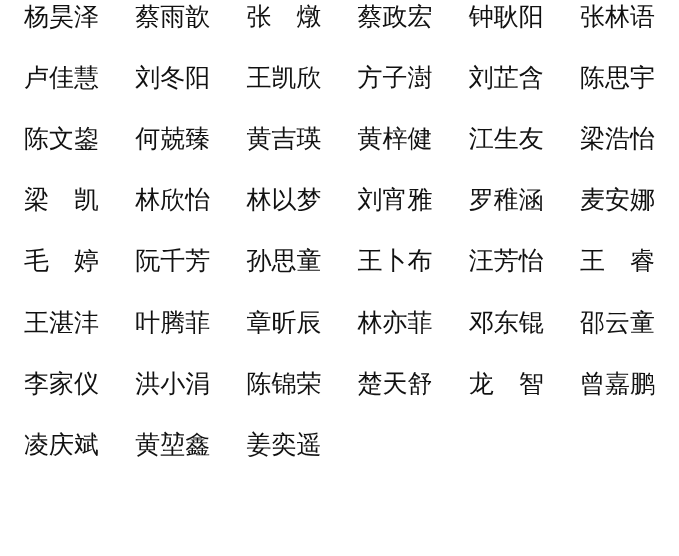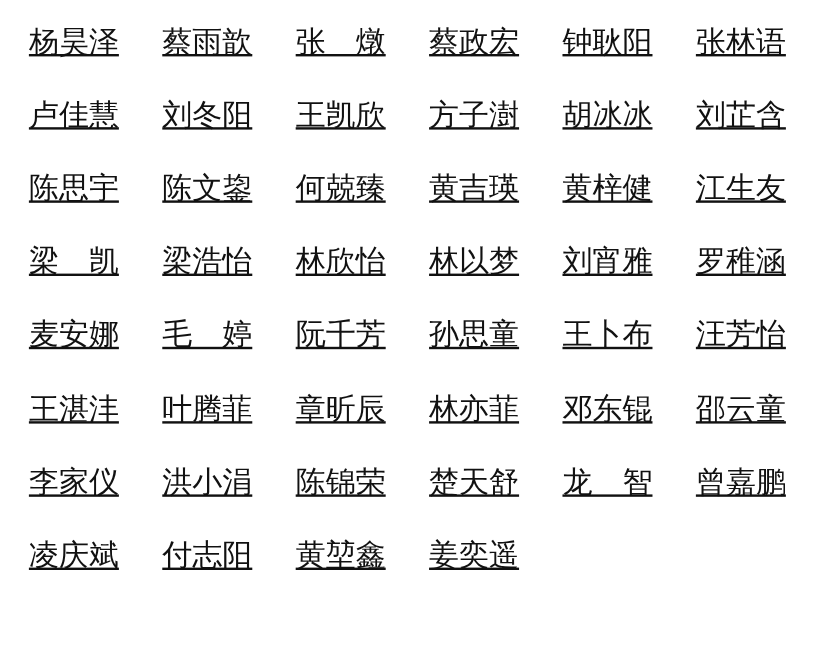--- a/index.html
+++ b/index.html
@@ -18,28 +18,26 @@
     display: grid;
     grid-template-columns: repeat(6, 1fr);
     grid-template-rows: repeat(9, 1fr);
     width: 679px;
     height: 556px;
     box-sizing: border-box;
     padding: 4px 6px 2px 6px;
   }
   .name-cell {
     display: flex;
-    align-items: center;
     justify-content: center;
     font-size: 25px;
     line-height: 1;
     letter-spacing: 0px;
     white-space: pre;
     color: #111111;
-    text-decoration: underline;
   }
   
   .name-text {
     display: inline-block;
   }
 </style>
 </head>
 <body>
 
 <div id="name-grid">
@@ -49,56 +47,55 @@
   <div class="name-cell"><span class="name-text">张　燉</span></div>
   <div class="name-cell"><span class="name-text">蔡政宏</span></div>
   <div class="name-cell"><span class="name-text">钟耿阳</span></div>
 
   <div class="name-cell"><span class="name-text">张林语</span></div>
   <div class="name-cell"><span class="name-text">卢佳慧</span></div>
   <div class="name-cell"><span class="name-text">刘冬阳</span></div>
   <div class="name-cell"><span class="name-text">王凯欣</span></div>
   <div class="name-cell"><span class="name-text">方子澍</span></div>
 
-  <div class="name-cell"><span class="name-text">胡冰冰</span></div>
   <div class="name-cell"><span class="name-text">刘芷含</span></div>
   <div class="name-cell"><span class="name-text">陈思宇</span></div>
   <div class="name-cell"><span class="name-text">陈文鋆</span></div>
   <div class="name-cell"><span class="name-text">何兢臻</span></div>
   <div class="name-cell"><span class="name-text">黄吉瑛</span></div>
 
   <div class="name-cell"><span class="name-text">黄梓健</span></div>
   <div class="name-cell"><span class="name-text">江生友</span></div>
+  <div class="name-cell"><span class="name-text">梁浩怡</span></div>
   <div class="name-cell"><span class="name-text">梁　凯</span></div>
-  <div class="name-cell"><span class="name-text">梁浩怡</span></div>
 
   <div class="name-cell"><span class="name-text">林欣怡</span></div>
   <div class="name-cell"><span class="name-text">林以梦</span></div>
   <div class="name-cell"><span class="name-text">刘宵雅</span></div>
   <div class="name-cell"><span class="name-text">罗稚涵</span></div>
   <div class="name-cell"><span class="name-text">麦安娜</span></div>
   <div class="name-cell"><span class="name-text">毛　婷</span></div>
 
   <div class="name-cell"><span class="name-text">阮千芳</span></div>
   <div class="name-cell"><span class="name-text">孙思童</span></div>
   <div class="name-cell"><span class="name-text">王卜布</span></div>
   <div class="name-cell"><span class="name-text">汪芳怡</span></div>
+  <div class="name-cell"><span class="name-text">王　睿</span></div>
   <div class="name-cell"><span class="name-text">王湛沣</span></div>
 
   <div class="name-cell"><span class="name-text">叶腾菲</span></div>
   <div class="name-cell"><span class="name-text">章昕辰</span></div>
   <div class="name-cell"><span class="name-text">林亦菲</span></div>
   <div class="name-cell"><span class="name-text">邓东锟</span></div>
   <div class="name-cell"><span class="name-text">邵云童</span></div>
 
   <div class="name-cell"><span class="name-text">李家仪</span></div>
   <div class="name-cell"><span class="name-text">洪小涓</span></div>
   <div class="name-cell"><span class="name-text">陈锦荣</span></div>
   <div class="name-cell"><span class="name-text">楚天舒</span></div>
   <div class="name-cell"><span class="name-text">龙　智</span></div>
 
   <div class="name-cell"><span class="name-text">曾嘉鹏</span></div>
   <div class="name-cell"><span class="name-text">凌庆斌</span></div>
-  <div class="name-cell"><span class="name-text">付志阳</span></div>
   <div class="name-cell"><span class="name-text">黄堃鑫</span></div>
   <div class="name-cell"><span class="name-text">姜奕遥</span></div>
 
 </div>
 
 </body></html>

